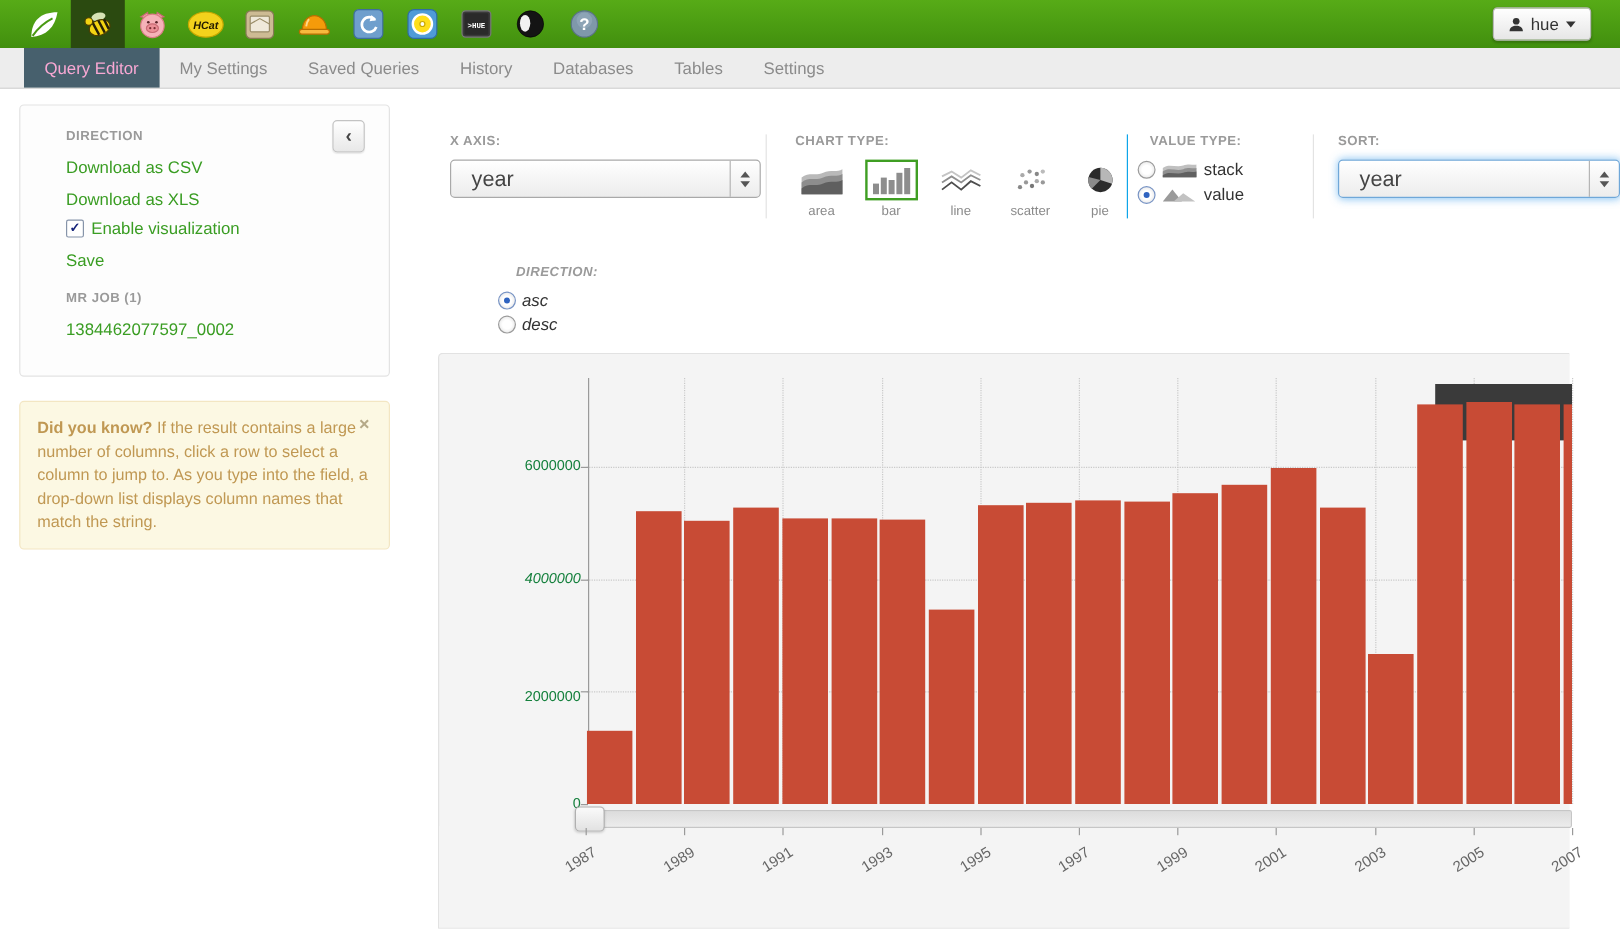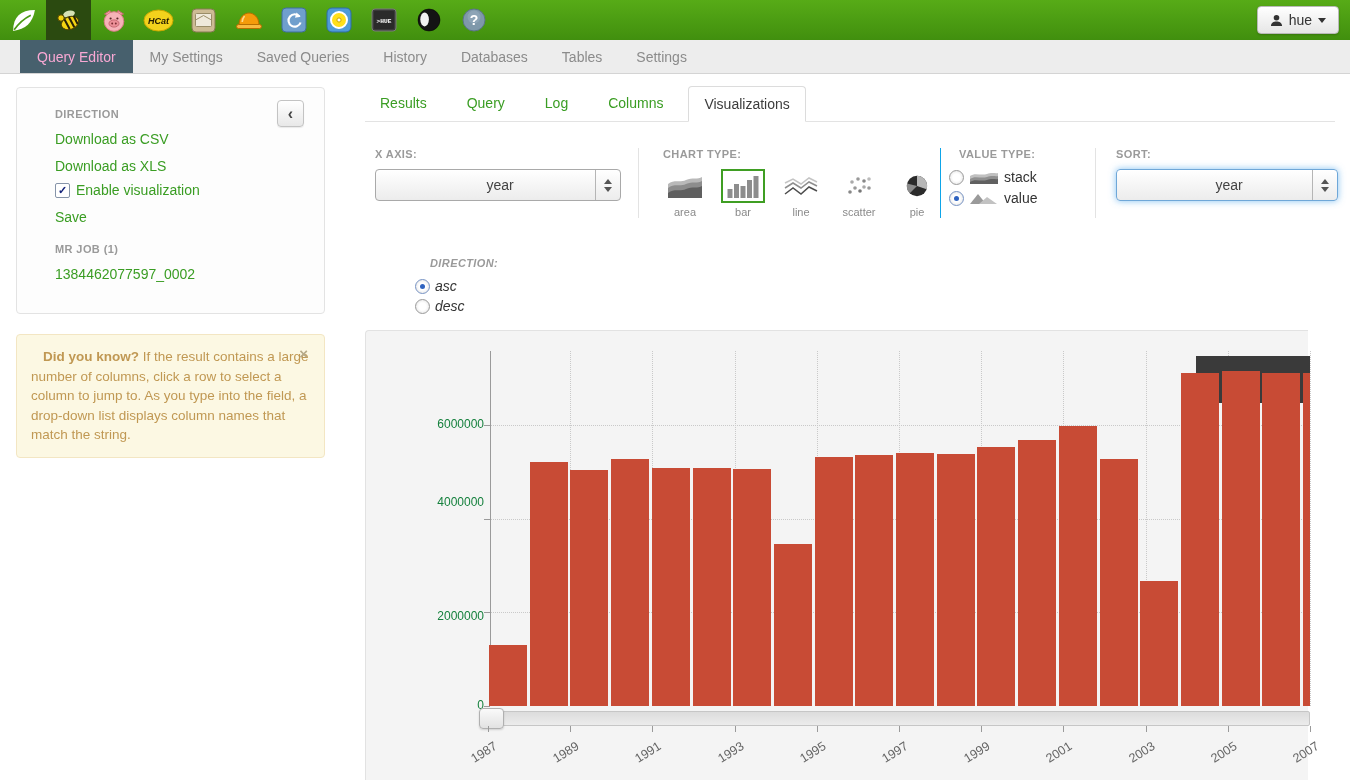--- a/index.html
+++ b/index.html
@@ -1,20 +1,20 @@
 <!DOCTYPE html>
 <html><head>
 <meta charset="utf-8">
 <style>
   html,body{margin:0;padding:0;}
   body{width:1350px;height:780px;overflow:hidden;background:#fff;
        font-family:"Liberation Sans",sans-serif;color:#333;}
   
   .navbar{height:40px;background:linear-gradient(#57ab17,#418f0e);display:flex;
-          align-items:center;padding:0 1px;position:relative;}
+          align-items:center;padding:0 14px;position:relative;}
   .apps{display:flex;align-items:center;height:40px;}
   .app{width:45px;height:40px;display:flex;align-items:center;justify-content:center;cursor:pointer;}
   .app.active{background:#2b4a10;}
   .user-btn{margin-left:auto;margin-right:10px;display:flex;align-items:center;gap:6px;
             background:linear-gradient(#ffffff,#e6e6e6);border:1px solid #b9b9b9;border-radius:4px;
             padding:5px 12px;font-size:14px;color:#333;cursor:pointer;box-shadow:0 1px 2px rgba(0,0,0,.2);}
   .caret{width:0;height:0;border-left:4px solid transparent;border-right:4px solid transparent;
          border-top:5px solid #333;display:inline-block;}
   
   .subnav{background:#ededed;border-bottom:1px solid #d4d4d4;padding-left:20px;display:flex;height:33px;}
@@ -31,38 +31,38 @@
   .checkbox{width:13px;height:13px;border:1px solid #8694a9;border-radius:2px;background:#fff;
             display:flex;align-items:center;justify-content:center;font-size:11px;color:#15237a;font-weight:bold;line-height:1;}
   .check-label{color:#3a9d23;font-size:14px;}
   .collapse-btn{position:absolute;top:12px;right:20px;width:27px;height:27px;border:1px solid #c3c3c3;
                 border-radius:4px;background:linear-gradient(#ffffff,#e8e8e8);color:#444;font-size:16px;
                 font-weight:bold;line-height:1;cursor:pointer;box-shadow:0 1px 1px rgba(0,0,0,.08);}
   .mt{margin-top:18px;}
   .tipbox{margin:20px 0 0 16px;width:309px;box-sizing:border-box;background:#fcf8e3;
           border:1px solid #f3e6c3;border-radius:4px;padding:12px 14px;color:#c09853;
           font-size:13.5px;line-height:1.45;position:relative;}
-  .tipbox b{font-weight:bold;margin-left:12px;}
+  .tipbox b{font-weight:bold;}
   .tip-close{position:absolute;top:10px;right:10px;border:none;background:none;color:#b5a988;
              font-size:15px;font-weight:bold;cursor:pointer;line-height:1;}
   
   .main{flex:1;padding:12px 0 0 20px;min-width:0;}
   .result-tabs{display:flex;list-style:none;margin:0 15px 0 0;padding:0;border-bottom:1px solid #e3e3e3;}
   .result-tabs li{padding:9px 15px;margin-right:10px;font-size:14px;color:#3a9d23;cursor:pointer;}
   .result-tabs li.active{color:#3c3c3c;border:1px solid #dcdcdc;border-bottom:1px solid #fff;
                          border-radius:4px 4px 0 0;background:#fff;margin-bottom:-1px;}
   .controls-top{display:flex;margin-top:26px;}
   .ctl-label{color:#9a9a9a;font-size:11px;font-weight:bold;letter-spacing:.4px;margin-bottom:9px;}
   .grp1{width:273px;padding-left:10px;box-sizing:border-box;}
   .grp2{width:302px;padding-left:14px;box-sizing:border-box;border-left:1px solid #e3e3e3;}
   .grp3{width:155px;padding-left:18px;box-sizing:border-box;border-left:1px solid #0ea5e9;}
   .grp4{flex:1;padding-left:20px;box-sizing:border-box;border-left:1px solid #e3e3e3;}
   .mac-select{position:relative;height:30px;border:1px solid #a9a9a9;border-radius:4px;
               background:linear-gradient(#ffffff,#ececec);display:flex;align-items:center;
-              padding-left:4px;font-size:14px;color:#444;cursor:pointer;box-shadow:inset 0 1px 0 #fff;justify-content:center;}
+              padding-left:17px;font-size:18px;color:#444;cursor:pointer;box-shadow:inset 0 1px 0 #fff;}
   .mac-select .arrows{position:absolute;right:0;top:0;bottom:0;width:24px;border-left:1px solid #b5b5b5;
               display:flex;flex-direction:column;align-items:center;justify-content:center;gap:3px;}
   .tri-up{width:0;height:0;border-left:4px solid transparent;border-right:4px solid transparent;border-bottom:5px solid #555;}
   .tri-dn{width:0;height:0;border-left:4px solid transparent;border-right:4px solid transparent;border-top:5px solid #555;}
   .mac-select.focused{border-color:#6fa7d8;box-shadow:0 0 7px rgba(82,168,236,.7), inset 0 1px 0 #fff;}
   .sel-x{width:240px;} .sel-sort{width:216px;}
   .type-row{display:flex;gap:14px;padding-left:10px;margin-top:2px;}
   .chart-type{text-align:center;cursor:pointer;}
   .icon-box{width:40px;height:30px;display:flex;align-items:center;justify-content:center;border:2px solid transparent;}
   .chart-type.selected .icon-box{border-color:#3f9e23;}
@@ -221,27 +221,20 @@
     </section>
 
     <div class="tipbox">
       <button class="tip-close">×</button>
       <b>Did you know?</b>
       <span>If the result contains a large number of columns, click a row to select a column to jump to. As you type into the field, a drop-down list displays column names that match the string.</span>
     </div>
   </aside>
 
   <main class="main">
-    <ul class="result-tabs" id="result-tabs">
-        <li class="">Results</li>
-        <li class="">Query</li>
-        <li class="">Log</li>
-        <li class="">Columns</li>
-        <li class="active">Visualizations</li>
-      </ul>
 
     <div class="controls-top">
       <div class="grp1">
         <div class="ctl-label">X AXIS:</div>
         <div class="mac-select sel-x">
           <span>year</span>
           <span class="arrows">
               <span class="tri-up"></span>
               <span class="tri-dn"></span>
             </span>
@@ -359,21 +352,21 @@
 
     <div class="chart-panel">
       <div id="chart-box">
           <div class="ytick" style="left: 118px; top: 375px;"></div>
           <div class="ylab" style="left: 40px; top: 367px;">0</div>
           <div class="hgrid" style="left: 123px; top: 281.333px; width: 821px;"></div>
           <div class="ytick" style="left: 118px; top: 281.333px;"></div>
           <div class="ylab" style="left: 40px; top: 278px;">2000000</div>
           <div class="hgrid" style="left: 123px; top: 187.667px; width: 821px;"></div>
           <div class="ytick" style="left: 118px; top: 187.667px;"></div>
-          <div class="ylab" style="left: 40px; top: 164px;">4000000</div>
+          <div class="ylab" style="left: 40px; top: 180px; font-style: italic;">4000000</div>
           <div class="hgrid" style="left: 123px; top: 94px; width: 821px;"></div>
           <div class="ytick" style="left: 118px; top: 94px;"></div>
           <div class="ylab" style="left: 40px; top: 86px;">6000000</div>
           <div class="vgrid" style="left: 204.2px; top: 20px; height: 355px;"></div>
           <div class="vgrid" style="left: 286.4px; top: 20px; height: 355px;"></div>
           <div class="vgrid" style="left: 368.6px; top: 20px; height: 355px;"></div>
           <div class="vgrid" style="left: 450.8px; top: 20px; height: 355px;"></div>
           <div class="vgrid" style="left: 533px; top: 20px; height: 355px;"></div>
           <div class="vgrid" style="left: 615.2px; top: 20px; height: 355px;"></div>
           <div class="vgrid" style="left: 697.4px; top: 20px; height: 355px;"></div>

